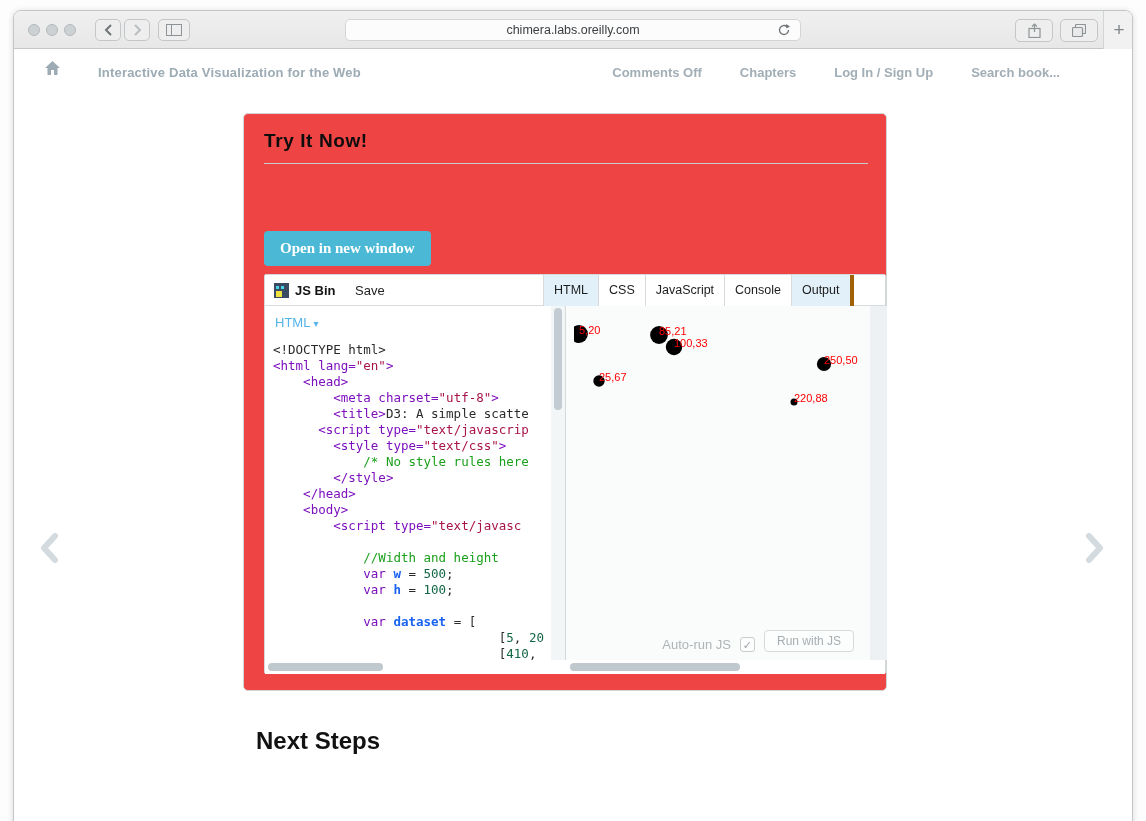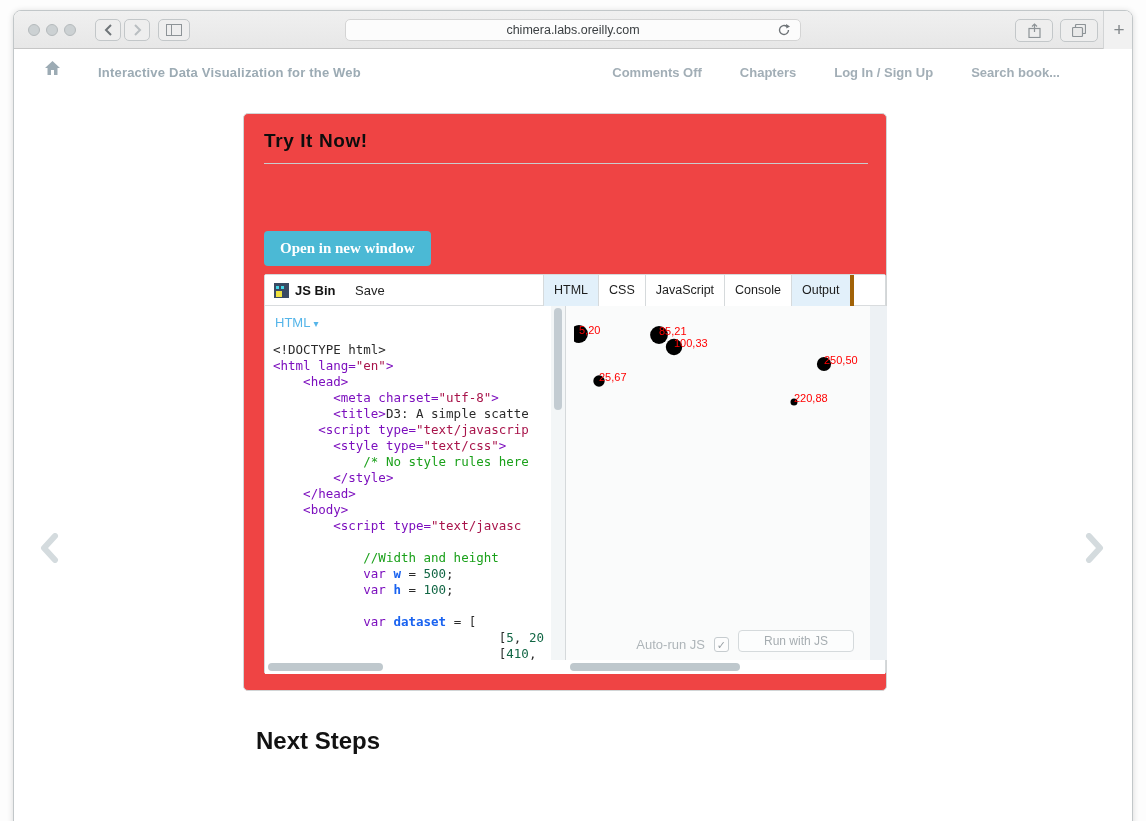--- a/index.html
+++ b/index.html
@@ -92,21 +92,21 @@
   .pane-divider { position:absolute; left:300px; top:31px; width:1px; height:354px; background:#d5d9db; }
 
   .output { position:absolute; left:301px; top:31px; width:304px; height:354px; background:#fafbfb; overflow:hidden; }
   .right-strip { position:absolute; left:605px; top:31px; width:17px; height:354px; background:#edf1f4; }
   .scatter { position:absolute; left:8px; top:8px; }
   .pt-label { font-family:"Liberation Sans", sans-serif; font-size:11px; }
   .autorun { position:absolute; right:16px; bottom:8px; display:flex; align-items:flex-end; gap:9px; }
   .autorun-label { font-size:13px; color:#aeb5b9; }
   .autorun-box { width:15px; height:15px; background:#fdfdfd; border:1px solid #c6cccf; border-radius:3px;
     font-size:11px; color:#9aa1a5; text-align:center; line-height:14px; cursor:pointer; }
-  .run-btn { background:#fcfdfd; border:1px solid #d5dadc; border-radius:4px; padding:3px 25px;
+  .run-btn { background:#fcfdfd; border:1px solid #d5dadc; border-radius:4px; padding:3px 12px;
     font-size:12px; color:#a6adb1; font-family:"Liberation Sans", sans-serif; cursor:pointer; }
 
   .hscroll-row { position:absolute; left:0; top:385px; width:620px; height:14px; background:#fff; }
   .hthumb { position:absolute; top:3px; height:8px; background:#bfc8cd; border-radius:4px; }
   .hthumb-editor { left:3px; width:115px; }
   .hthumb-output { left:305px; width:170px; }
 
   
   .next-title { position:absolute; left:242px; top:716px; font-size:24px; font-weight:bold; color:#121212; }
   .next-para { position:absolute; left:242px; top:758px; width:616px;

